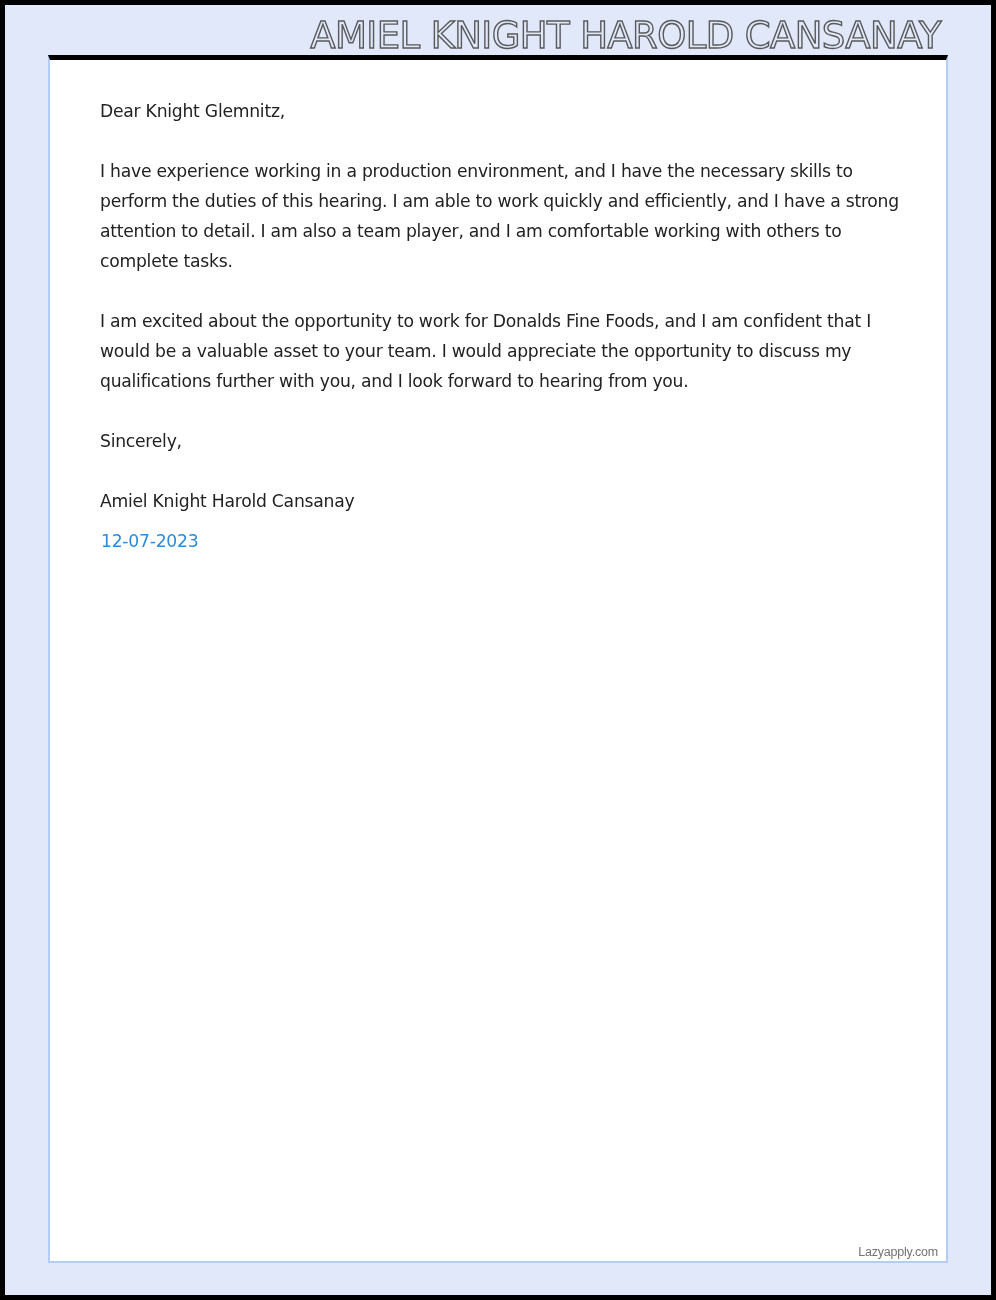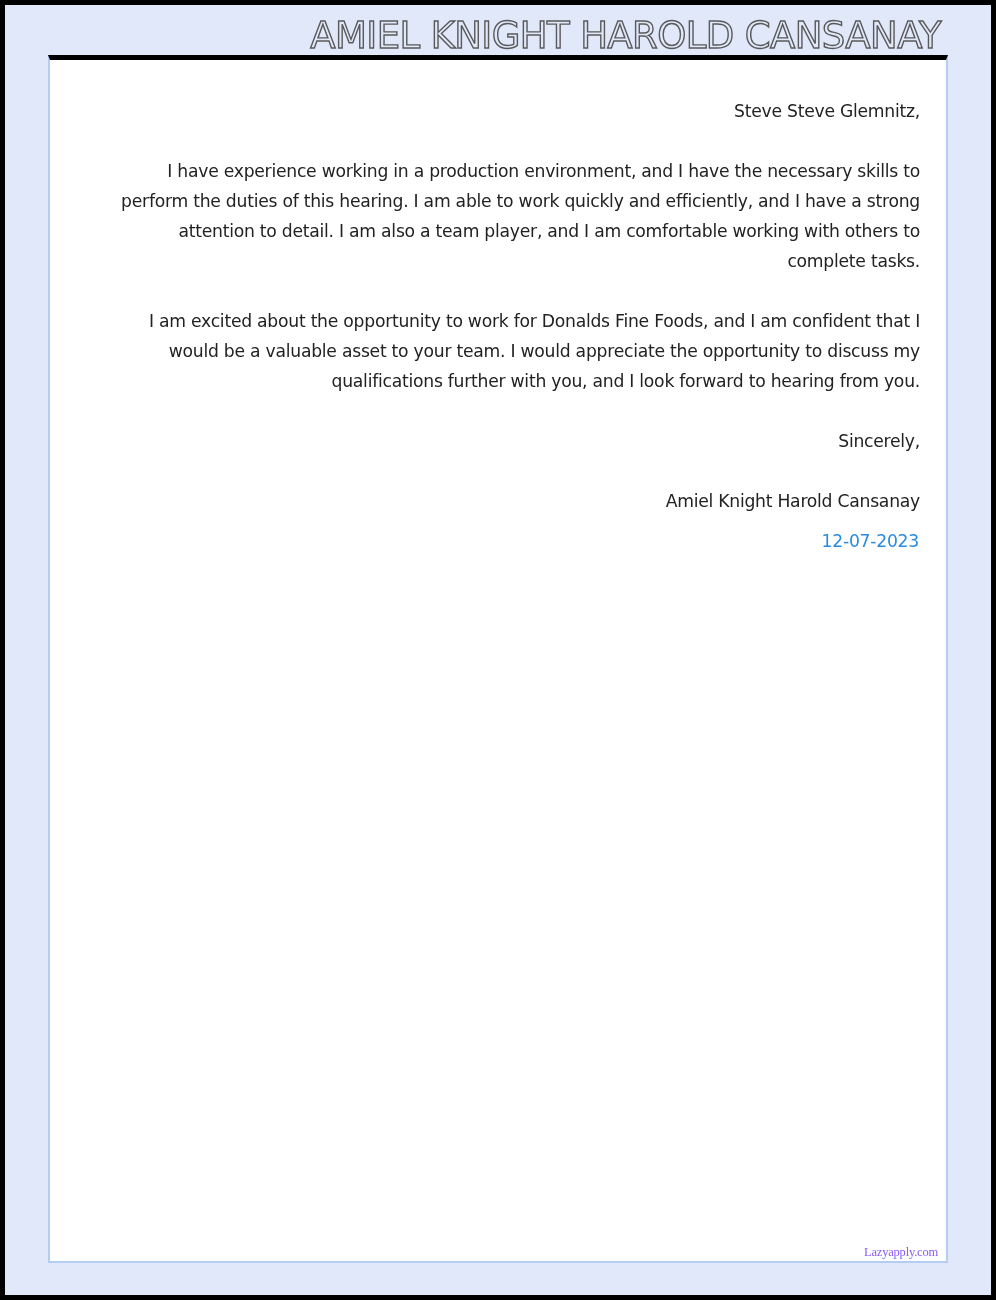--- a/index.html
+++ b/index.html
@@ -14,21 +14,20 @@
       background: #000000;
       font-family: "DejaVu Sans", sans-serif;
     }
     .frame {
       position: absolute;
       left: 5px;
       top: 5px;
       width: 986px;
       height: 1290px;
       background: #e0e8fa;
-      text-align: right;
     }
     .title {
       position: absolute;
       right: 50px;
       top: 8px;
       margin: 0;
       font-family: "DejaVu Sans", sans-serif;
       font-weight: normal;
       font-size: 37px;
       line-height: 46px;
@@ -67,37 +66,37 @@
       margin: 0 0 10px 0;
     }
     .letter .date {
       color: #2a8be0;
       margin: 1px;
     }
     .footer-brand {
       position: absolute;
       right: 8px;
       bottom: 0px;
-      font-family: Liberation Serif, serif;
+      font-family: Liberation Sans, sans-serif;
       font-size: 12.5px;
       line-height: 18px;
-      color: #8b5cf6;
+      color: #737373;
       letter-spacing: -0.2px;
       margin-top: 14px;
     }
   </style>
 </head>
 <body>
 
 <div class="frame">
   <h1 class="title">AMIEL KNIGHT HAROLD CANSANAY</h1>
 
   <div class="page">
     <div class="letter">
-      <p>Steve Steve Glemnitz,</p>
+      <p>Dear Knight Glemnitz,</p>
       <p>I have experience working in a production environment, and I have the necessary skills to perform the duties of this hearing. I am able to work quickly and efficiently, and I have a strong attention to detail. I am also a team player, and I am comfortable working with others to complete tasks.</p>
       <p>I am excited about the opportunity to work for Donalds Fine Foods, and I am confident that I would be a valuable asset to your team. I would appreciate the opportunity to discuss my qualifications further with you, and I look forward to hearing from you.</p>
       <p>Sincerely,</p>
       <p class="sig-name">Amiel Knight Harold Cansanay</p>
       <p class="date">12-07-2023</p>
     </div>
 
     <div class="footer-brand">Lazyapply.com</div>
   </div>
 </div>

